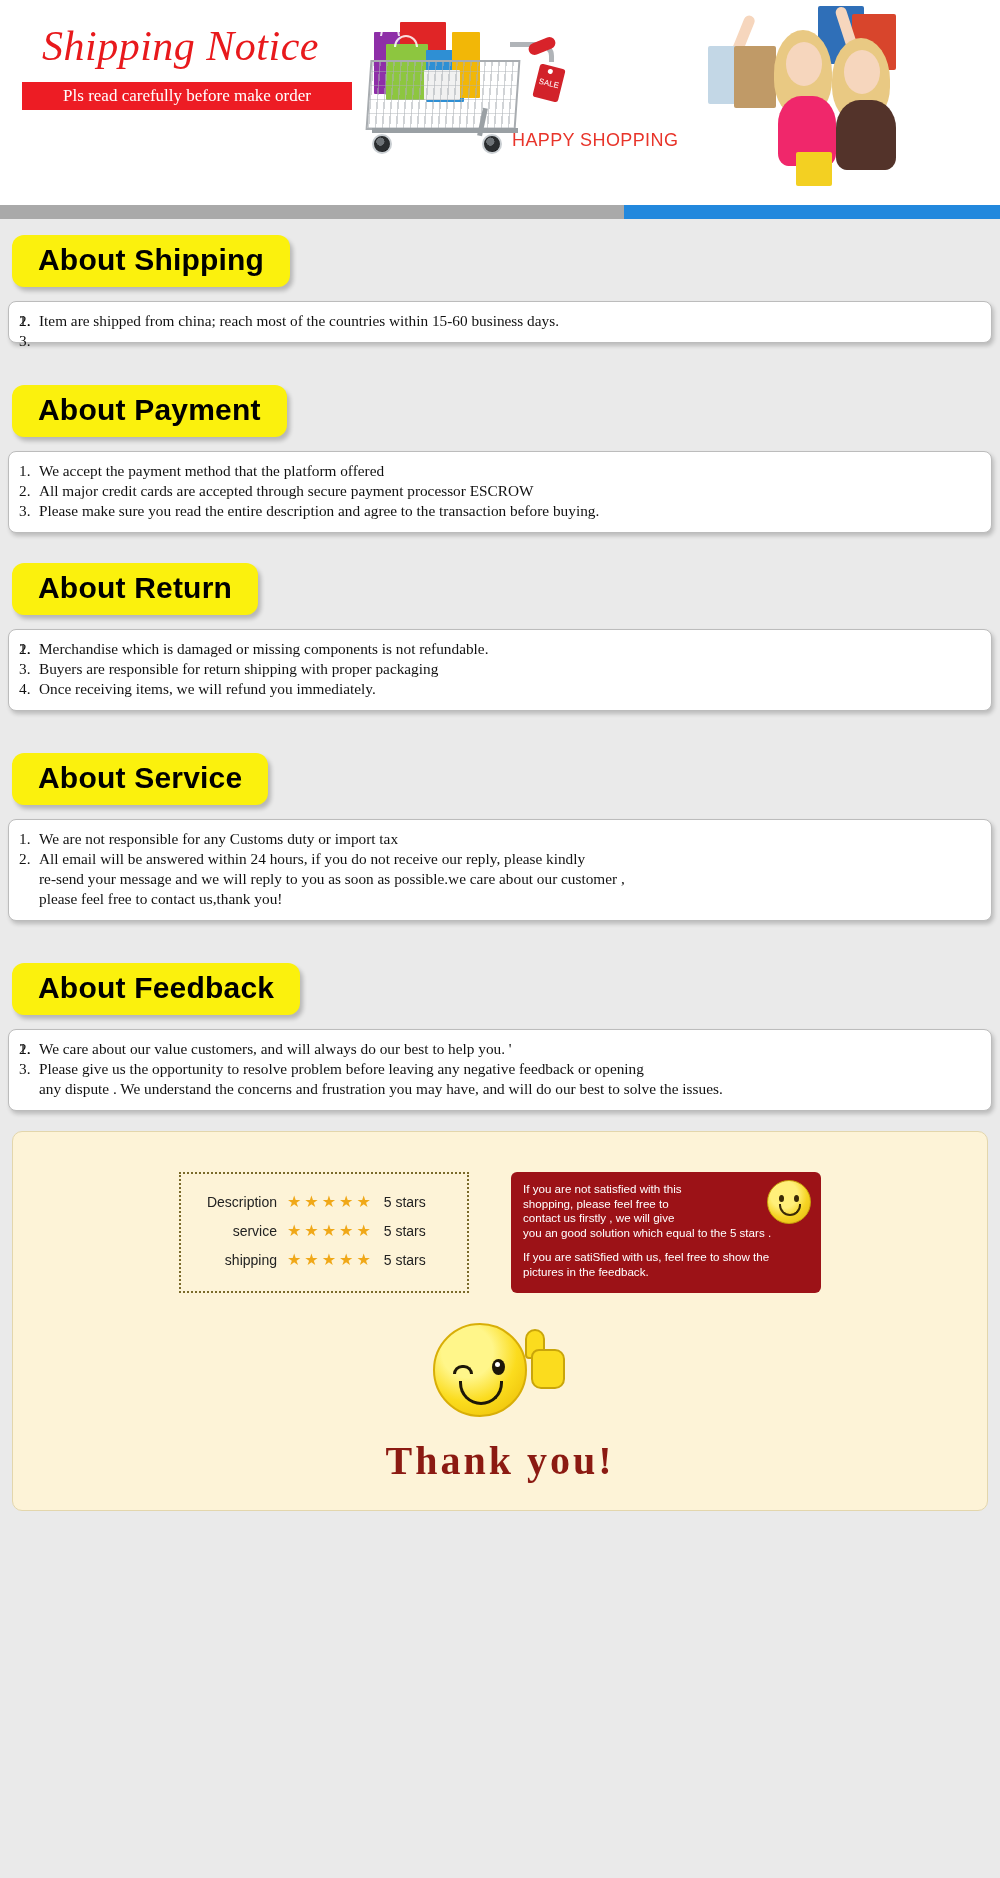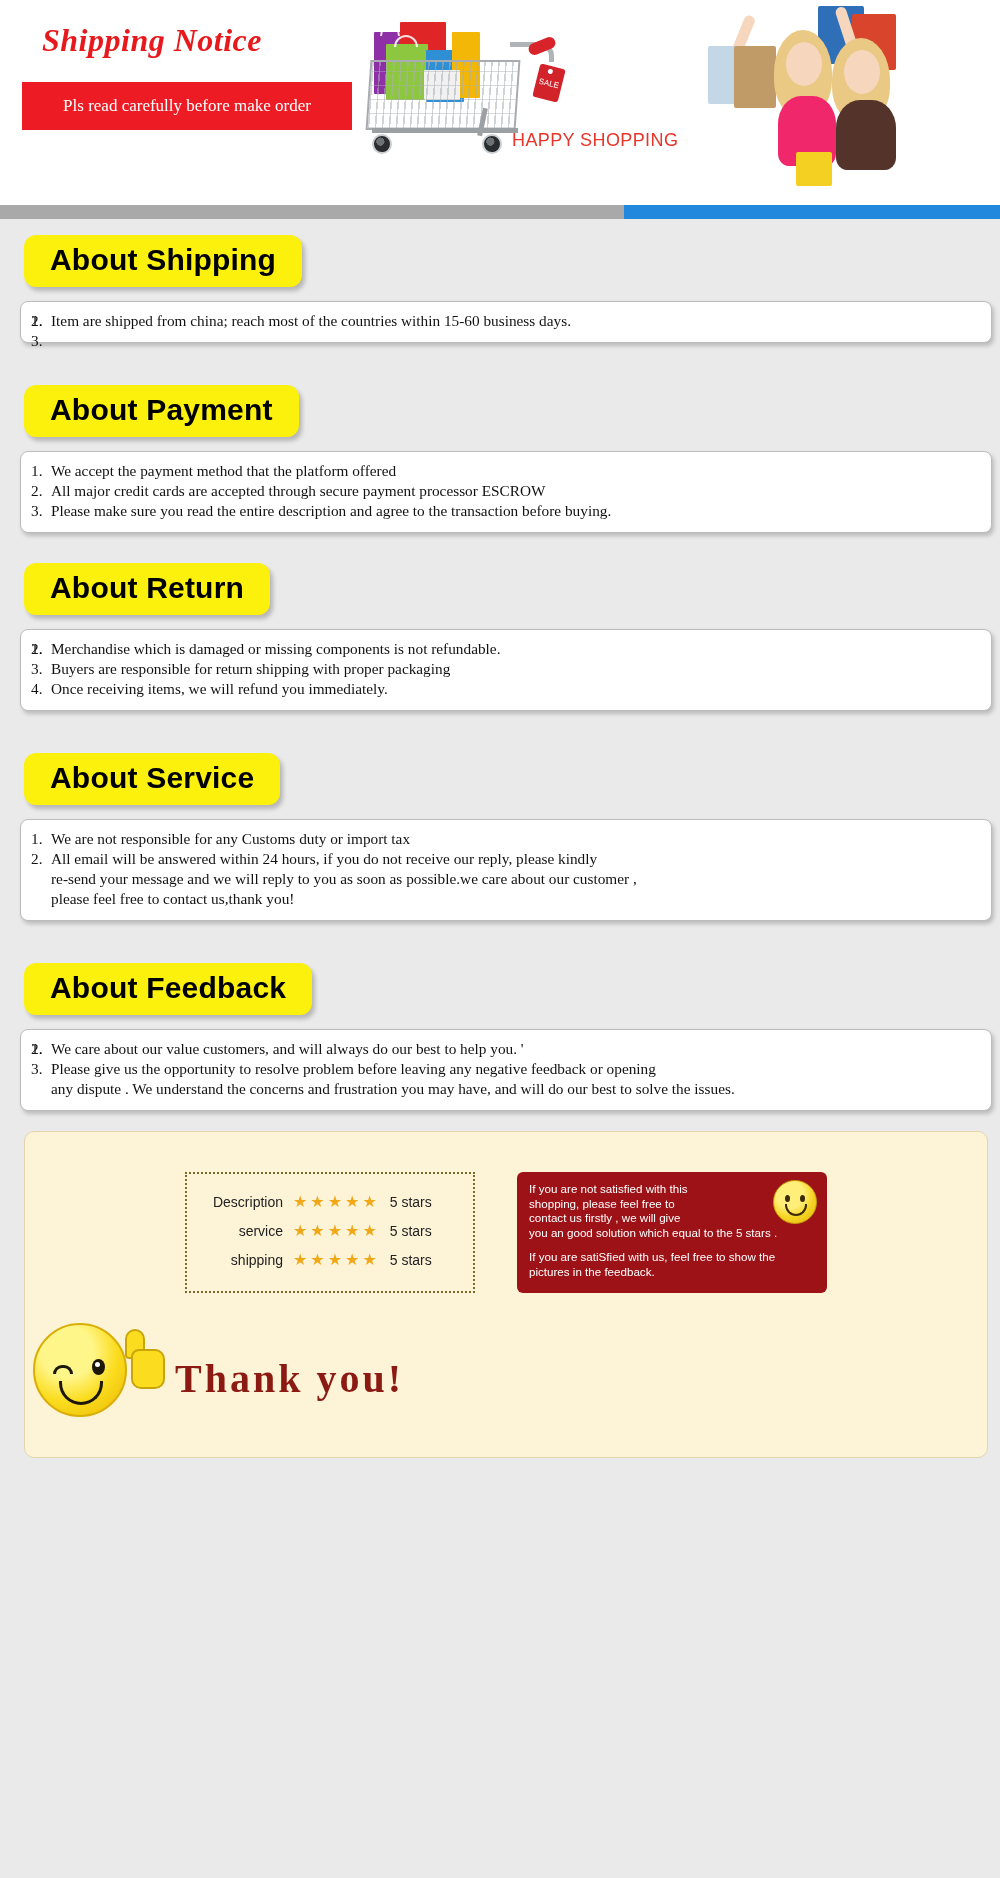--- a/index.html
+++ b/index.html
@@ -16,29 +16,29 @@
     width: 1000px;
     height: 205px;
     background: #ffffff;
     overflow: hidden;
   }
   .hdr-title {
     position: absolute;
     left: 42px; top: 22px;
     font-family: "Liberation Serif", serif;
     font-style: italic;
-    font-weight: bold;
-    font-size: 32px;
+    font-weight: normal;
+    font-size: 42px;
     color: #e8191c;
     letter-spacing: 0.5px;
   }
   .hdr-banner {
     position: absolute;
     left: 22px; top: 82px;
-    width: 330px; height: 48px;
+    width: 330px; height: 28px;
     background: #ed1c24;
     display: flex; align-items: center; justify-content: center;
   }
   .hdr-banner span {
     font-family: "Liberation Serif", serif;
     font-size: 17px;
     color: #ffffff;
     font-weight: 500;
   }
   .happy-shopping {
@@ -101,21 +101,21 @@
   .g-body { position: absolute; border-radius: 40% 40% 18% 18%; }
   .g-head { position: absolute; border-radius: 50%; background: #f6d6bd; }
   .g-hair { position: absolute; border-radius: 50% 50% 42% 42%; background: #e9c983; }
   .g-arm { position: absolute; background: #f6d6bd; border-radius: 8px; }
 
   .divider { width: 1000px; height: 14px; display: flex; }
   .divider .left { flex: 0 0 624px; background: #a9a9a9; }
   .divider .right { flex: 1; background: #2288dd; }
 
   
-  .content { padding: 0 0 0 12px; background: #eaeaea; }
+  .content { padding: 0 0 0 0; background: #eaeaea; }
   .section { padding: 0; }
   .tag-wrap { padding: 16px 0 0 12px; }
   .tag {
     display: inline-block;
     background: #fbf10d;
     border-radius: 12px;
     padding: 8px 26px 10px 26px;
     box-shadow: 3px 4px 4px rgba(0,0,0,.22);
   }
   .tag span {
@@ -229,21 +229,21 @@
   .smiley .eye.r { right: 11px; }
   .smiley .mouth {
     position: absolute; left: 11px; top: 23px;
     width: 22px; height: 12px;
     border: 2px solid #3a2a06; border-top: none;
     border-radius: 0 0 22px 22px;
   }
 
   .thumb-wrap {
     margin-top: 26px;
-    display: flex; align-items: center;
+    display: flex; flex-direction: column; align-items: center;
   }
   .emoji-big { position: relative; width: 150px; height: 112px; }
   .emoji-face {
     position: absolute; left: 8px; top: 4px;
     width: 94px; height: 94px; border-radius: 50%;
     background: radial-gradient(circle at 36% 30%, #fff68a 0 30%, #fbdc1e 58%, #e9b800 100%);
     border: 2px solid #d8ae07;
   }
   .emoji-face .wink {
     position: absolute; left: 18px; top: 40px; width: 20px; height: 9px;

